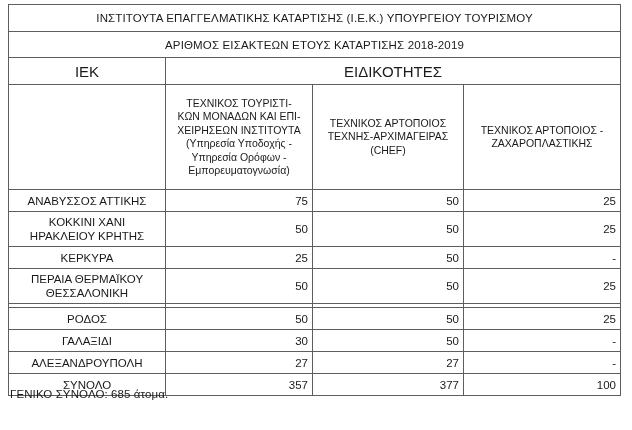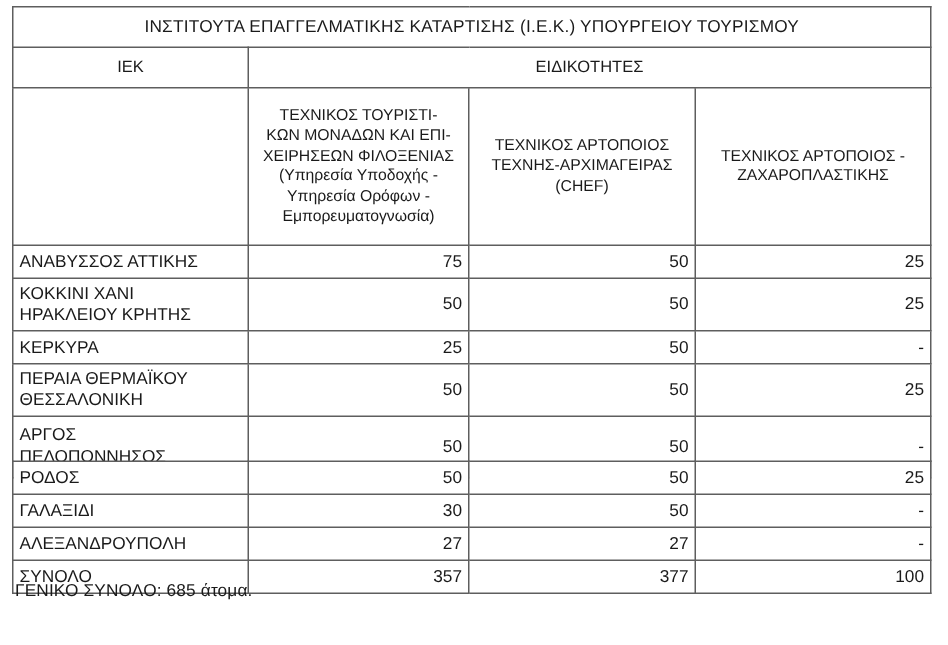--- a/index.html
+++ b/index.html
@@ -52,21 +52,21 @@
     letter-spacing: 0.15px;
     padding: 2px 4px;
   }
   .title-row.t2 td {
     height: 21px;
   }
 
   
   .grouphdr-row td {
     height: 22px;
-    font-size: 11px;
+    font-size: 15px;
     padding: 2px 4px;
   }
 
   
   .spec-row td {
     height: 96px;
     font-size: 10.5px;
     line-height: 13.5px;
     padding: 4px 6px;
   }
@@ -74,21 +74,21 @@
 
   
   .data-row td {
     font-size: 11.5px;
     padding: 2px 4px;
   }
   .data-row.h1 td { height: 17px; }
   .data-row.h2 td { height: 30px; line-height: 14px; }
   .data-row.h3 td { height: 36px; line-height: 15px; }
 
-  .tbl .name-cell { text-align: left; }
+  .tbl .name-cell { text-align: center; }
   .tbl .num-cell  { text-align: right; }
 
   
   .footer-note {
     position: absolute;
     left: 10px;
     top: 388px;
     font-size: 11.5px;
     color: #1a1a1a;
     letter-spacing: 0.1px;
@@ -103,30 +103,33 @@
     <colgroup>
       <col class="c0">
         <col class="c1">
         <col class="c2">
         <col class="c3">
     </colgroup>
     <tbody>
       <tr class="title-row t1">
         <td colspan="4">ΙΝΣΤΙΤΟΥΤΑ ΕΠΑΓΓΕΛΜΑΤΙΚΗΣ ΚΑΤΑΡΤΙΣΗΣ (Ι.Ε.Κ.) ΥΠΟΥΡΓΕΙΟΥ ΤΟΥΡΙΣΜΟΥ</td>
       </tr>
+      <tr class="title-row t2">
+        <td colspan="4">ΑΡΙΘΜΟΣ ΕΙΣΑΚΤΕΩΝ ΕΤΟΥΣ ΚΑΤΑΡΤΙΣΗΣ 2018-2019</td>
+      </tr>
       <tr class="grouphdr-row">
         <td>ΙΕΚ</td>
         <td colspan="3">ΕΙΔΙΚΟΤΗΤΕΣ</td>
       </tr>
       <tr class="spec-row">
         <td class="empty"></td>
         <td>
           <span>ΤΕΧΝΙΚΟΣ ΤΟΥΡΙΣΤΙ-</span><br>
           <span>ΚΩΝ ΜΟΝΑΔΩΝ ΚΑΙ ΕΠΙ-</span><br>
-          <span>ΧΕΙΡΗΣΕΩΝ ΦΙΛΟΞΕΝΙΑΣ</span><br>
+          <span>ΧΕΙΡΗΣΕΩΝ ΙΝΣΤΙΤΟΥΤΑ</span><br>
           <span>(Υπηρεσία Υποδοχής -</span><br>
           <span>Υπηρεσία Ορόφων -</span><br>
           <span>Εμπορευματογνωσία)</span>
         </td>
         <td>
           <span>ΤΕΧΝΙΚΟΣ ΑΡΤΟΠΟΙΟΣ</span><br>
           <span>ΤΕΧΝΗΣ-ΑΡΧΙΜΑΓΕΙΡΑΣ</span><br>
           <span>(CHEF)</span>
         </td>
         <td>

